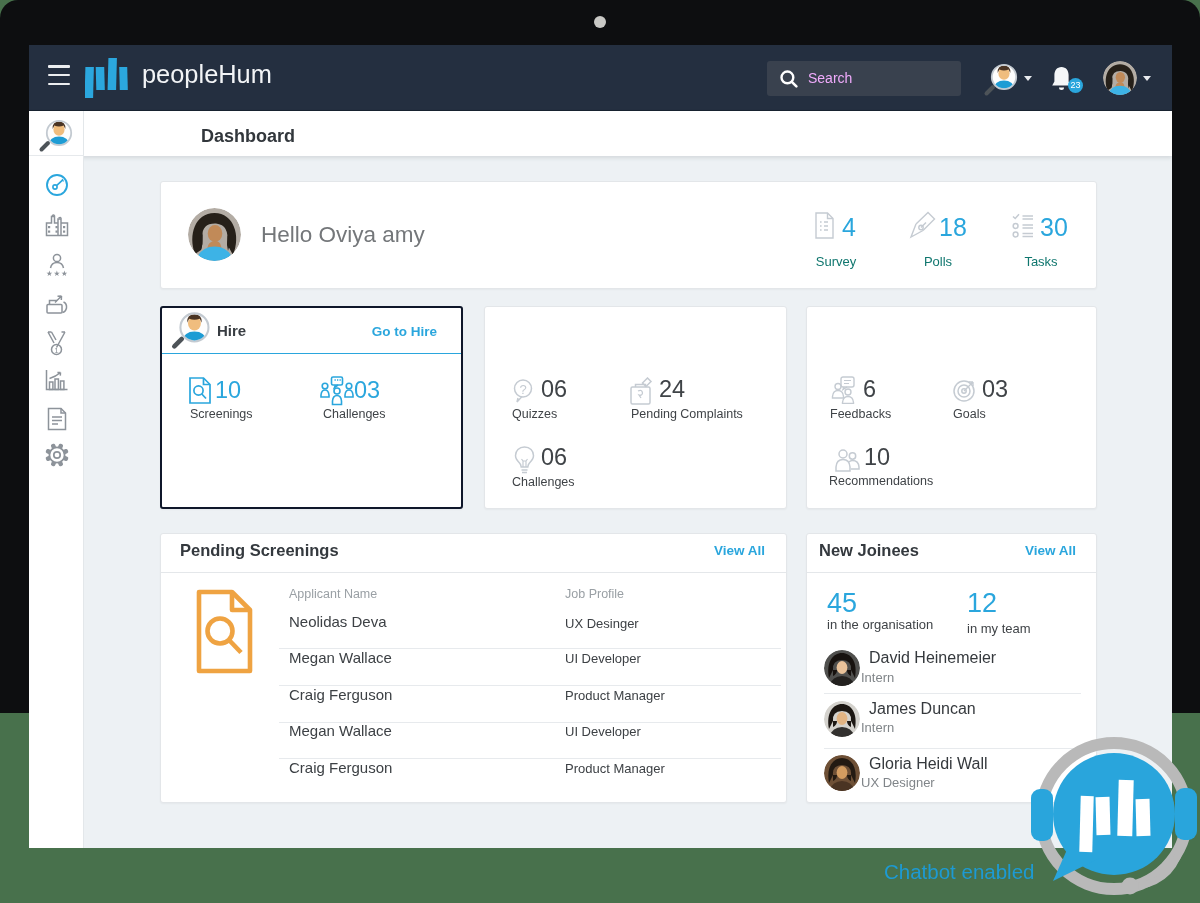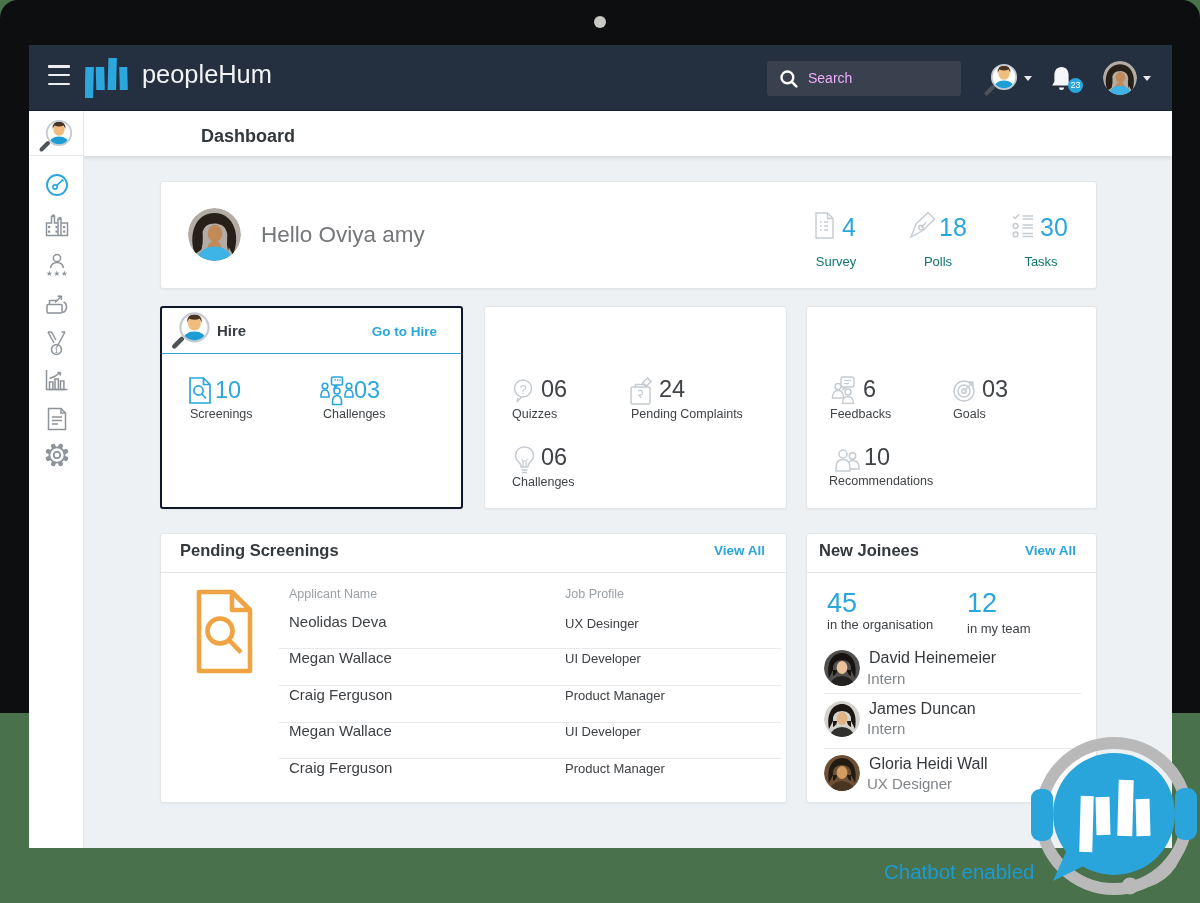--- a/index.html
+++ b/index.html
@@ -44,21 +44,21 @@
 .bigcard .golink { position:absolute; top:9px; font-size:13.5px; font-weight:bold; color:#2aa6dd; }
 .pending { left:131px; width:627px; }
 .joinees { left:777px; width:291px; }
 .tbl-h { position:absolute; font-size:12.5px; color:#9aa0a5; }
 .tbl-name { position:absolute; left:128px; font-size:15px; color:#3d4145; }
 .tbl-role { position:absolute; left:404px; font-size:13px; color:#3d4145; }
 .tbl-sep { position:absolute; left:118px; width:502px; height:1px; background:#e7eaed; }
 .jnum { position:absolute; font-size:27px; color:#2aa6dd; }
 .jcap { position:absolute; font-size:13px; color:#3f4347; }
 .jname { position:absolute; left:62px; font-size:16px; color:#35393d; }
-.jrole { position:absolute; left:60px; font-size:15px; color:#808589; }
+.jrole { position:absolute; left:54px; font-size:13px; color:#808589; }
 .jsep { position:absolute; left:17px; width:257px; height:1px; background:#e7eaed; }
 .jav { position:absolute; left:17px; width:36px; height:36px; border-radius:50%; overflow:hidden; }
 .chatbot-txt { position:absolute; left:884px; top:860px; font-size:20.5px; color:#1d9ad3; }
 svg { display:block; }
 </style>
 </head>
 <body>
 <div class="bezel"></div>
 <div class="camdot"></div>
 <div class="screen">

